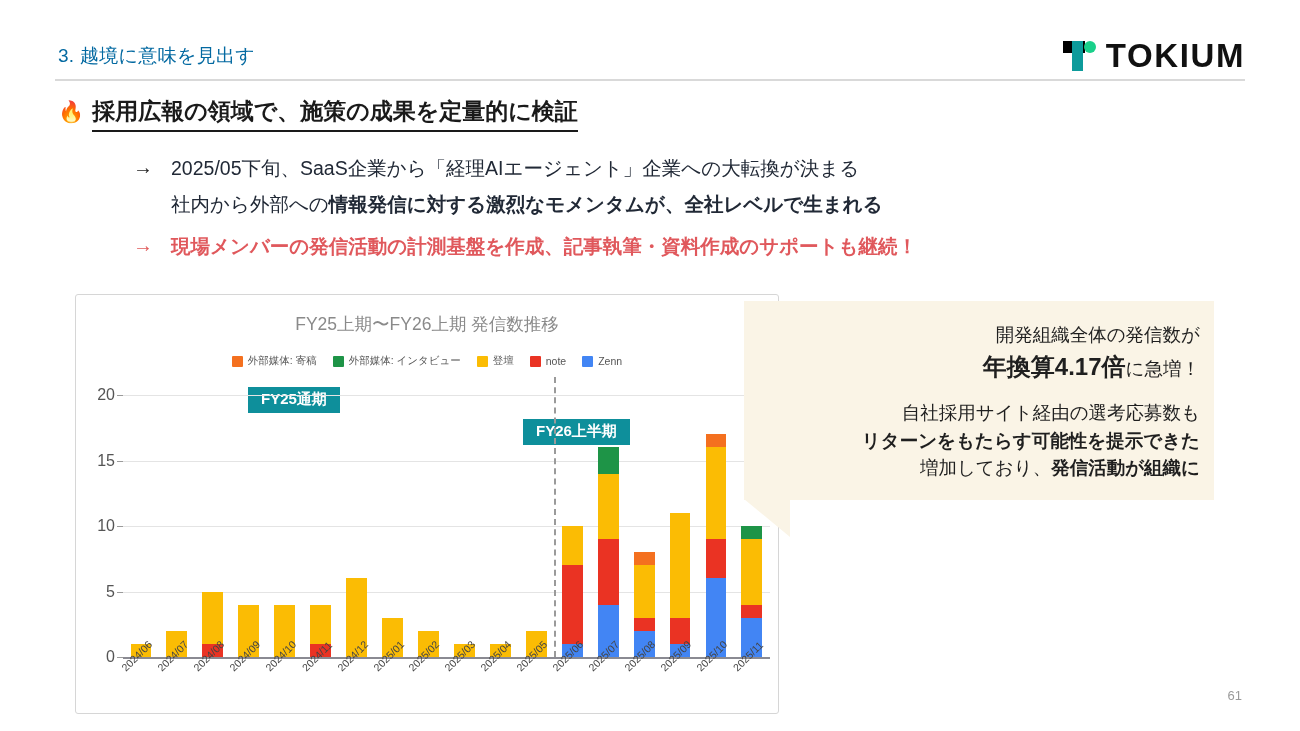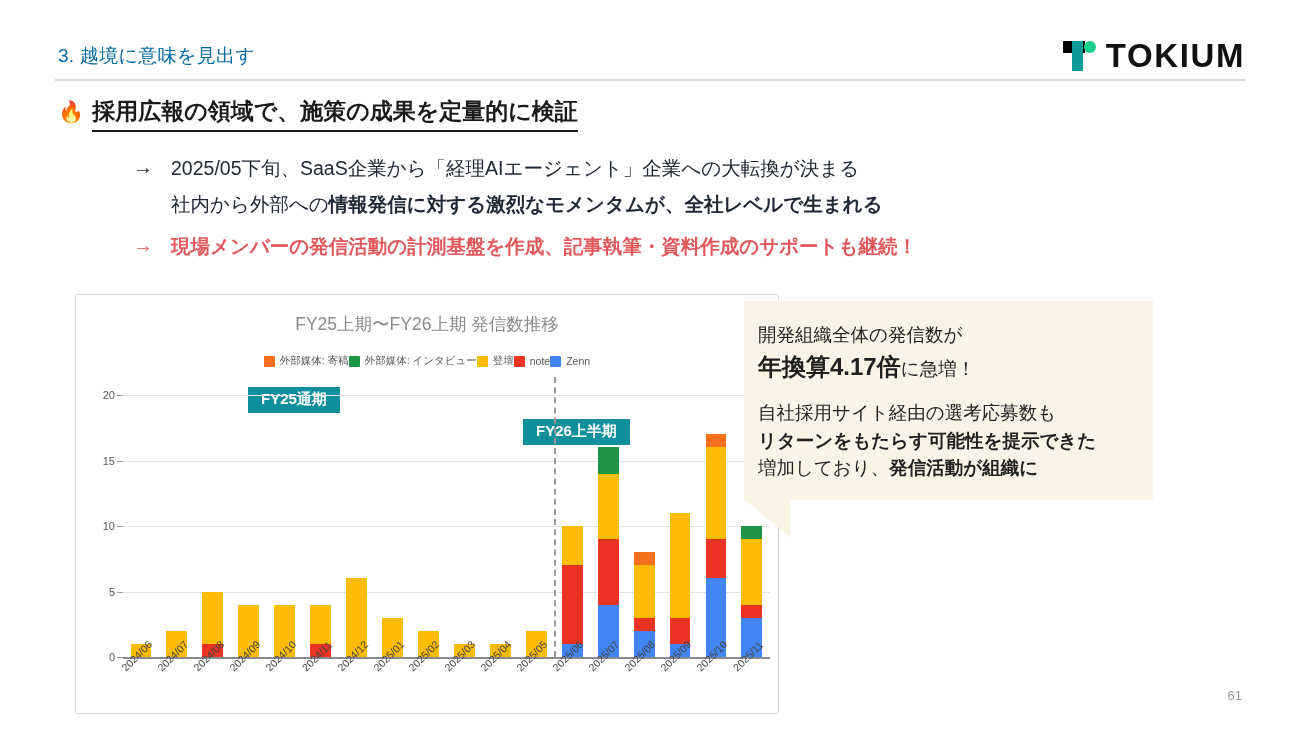--- a/index.html
+++ b/index.html
@@ -54,35 +54,35 @@
     position: absolute; left: 75px; top: 294px;
     width: 704px; height: 420px;
     background: #fff; border: 1px solid #d6d6d6; border-radius: 3px;
   }
   .chart-title {
     position: absolute; top: 17px; left: 0; width: 100%;
     text-align: center; font-size: 17.5px; color: #8a8a8a;
   }
   .legend {
     position: absolute; top: 59px; left: 0; width: 100%;
-    display: flex; justify-content: center; align-items: center; 
+    display: flex; justify-content: center; align-items: center; gap: 16px;
   }
   .legend-item { display: flex; align-items: center; gap: 5px; }
   .legend-swatch { width: 11px; height: 11px; border-radius: 1px; }
   .legend-label { font-size: 10.5px; color: #555; white-space: nowrap; }
 
   
   .plot {
     position: absolute; left: 47px; top: 100px; right: 8px; height: 262px;
   }
   .gridline { position: absolute; left: 0; right: 0; height: 1px; background: #e4e4e4; }
   .gridline.zero { background: #8a8a92; height: 1.5px; }
   .ytick {
     position: absolute; right: 100%; margin-right: 8px;
-    font-size: 11px; color: #555; transform: translateY(-50%);
+    font-size: 16px; color: #555; transform: translateY(-50%);
     white-space: nowrap;
   }
   .ytick::after {
     content: ""; position: absolute; left: calc(100% + 2px); top: 50%;
     width: 6px; height: 1px; background: #9a9a9a;
   }
   .bars { position: absolute; left: 0; right: 0; bottom: 0; top: 0; display: flex; align-items: flex-end; }
   .bar-slot { flex: 1 1 0; height: 100%; display: flex; align-items: flex-end; justify-content: center; }
   .bar { width: 58%; display: flex; flex-direction: column-reverse; }
   .seg { width: 100%; }
@@ -101,23 +101,23 @@
   .xlabels { position: absolute; left: 47px; top: 366px; right: 8px; height: 52px; display: flex; }
   .xlab-slot { flex: 1 1 0; position: relative; }
   .xlab {
     position: absolute; top: 4px; left: 50%;
     font-size: 10.5px; color: #444; white-space: nowrap;
     transform: translateX(-58%) rotate(-45deg); transform-origin: top left;
   }
 
   
   .callout {
-    position: absolute; left: 744px; top: 301px; width: 409px; min-height: 198px;
+    position: absolute; left: 744px; top: 301px; width: 470px; min-height: 198px;
     background: #faf4e6; padding: 20px 14px 18px;
-    text-align: left;
+    text-align: right;
   }
   .callout .c-line { font-size: 18.5px; color: #1f1f1f; line-height: 1.5; white-space: nowrap; }
   .callout .c-line b { font-weight: bold; }
   .callout .big { font-size: 24px; font-weight: bold; }
   .callout .big .tail { font-size: 18.5px; font-weight: normal; }
   .callout .spacer { height: 14px; }
   .callout-tail {
     position: absolute; left: 744px; top: 499px;
     width: 0; height: 0;
     border-top: 38px solid #faf4e6;

